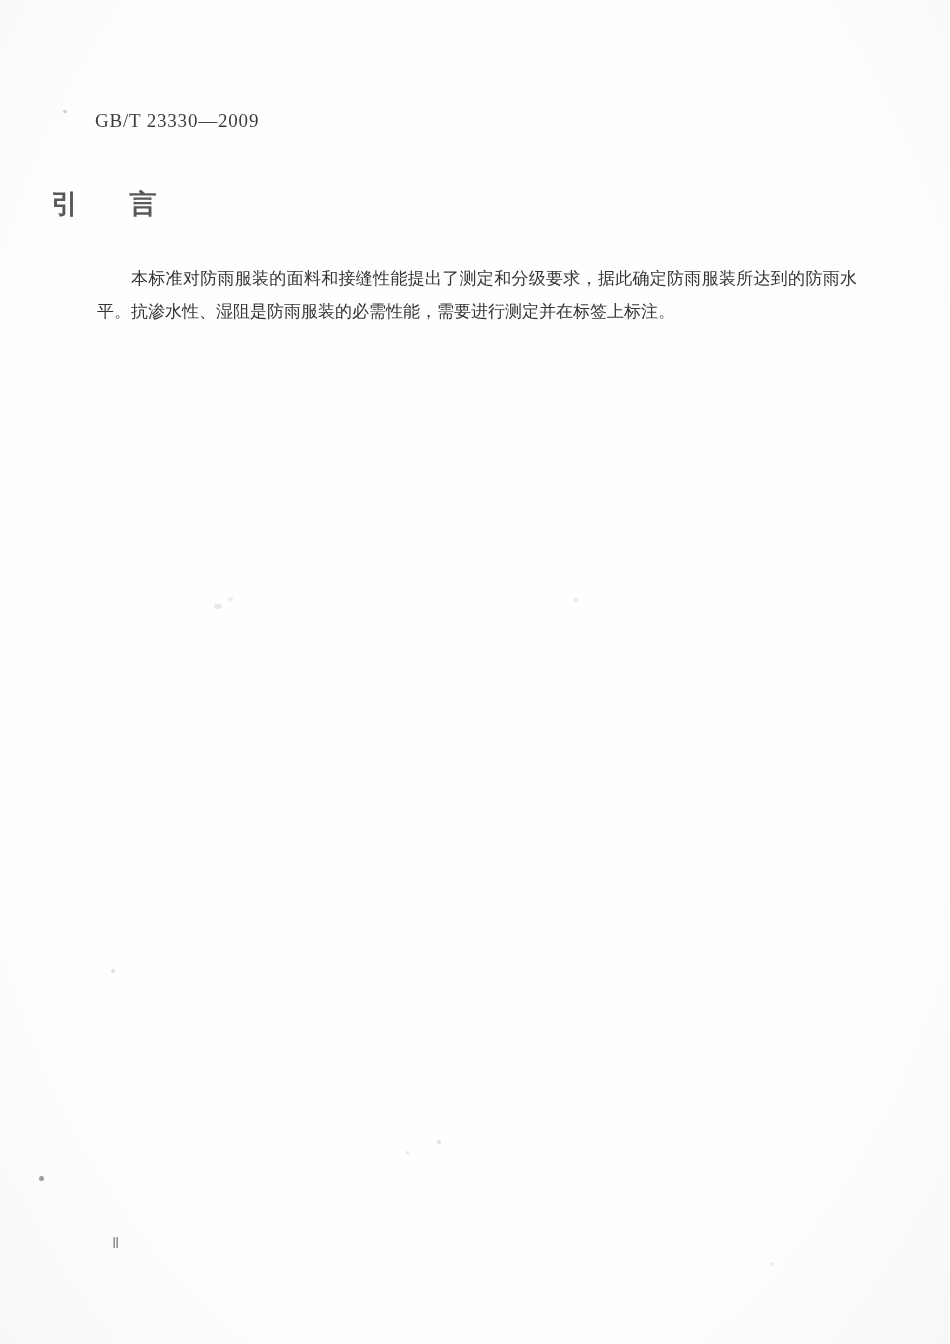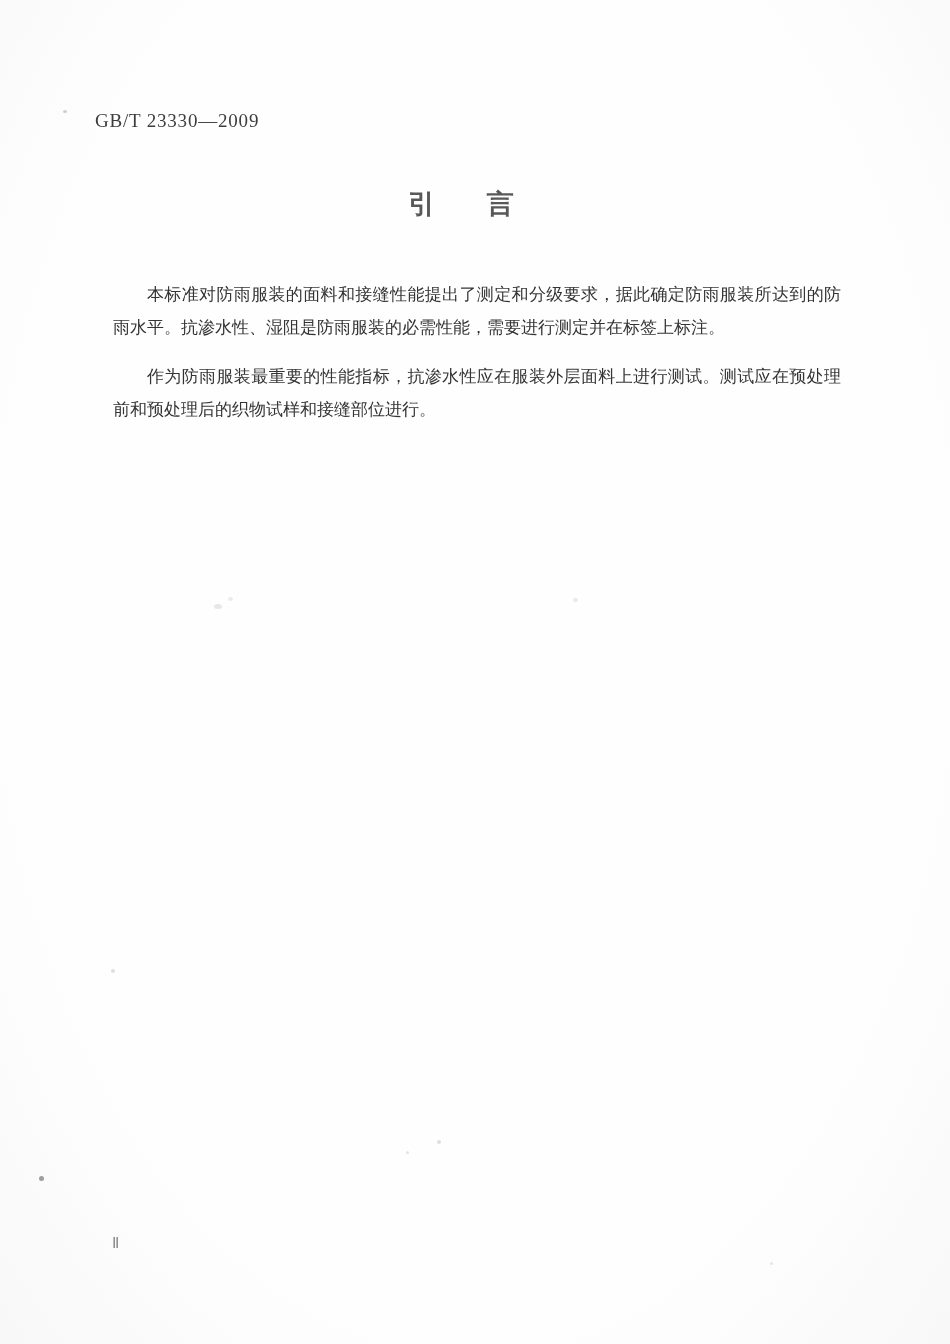--- a/index.html
+++ b/index.html
@@ -36,21 +36,20 @@
     font-family: "Liberation Serif", serif;
   }
 
   .doc-title-wrap {
     position: absolute;
     left: 0;
     top: 186px;
     width: 950px;
     padding-right: 28px;
     box-sizing: border-box;
-    text-align: center;
   }
   .doc-title {
     display: inline-block;
     font-family: "Liberation Sans", sans-serif;
     font-weight: bold;
     font-size: 27px;
     color: #585858;
     letter-spacing: 1.9em;
     padding-left: 1.9em;
     white-space: nowrap;
@@ -60,21 +59,21 @@
     position: absolute;
     left: 97px;
     top: 262px;
     width: 760px;
     font-size: 17px;
     line-height: 33px;
     color: #343434;
     text-align: justify;
   }
   .doc-body p {
-    margin: 16px;
+    margin: 0;
     padding: 0;
     text-indent: 2em;
   }
 
   .page-number {
     position: absolute;
     left: 112px;
     top: 1234px;
     font-size: 15px;
     color: #8a8a8a;
@@ -103,21 +102,20 @@
 <div class="scan-page">
 
   <div class="standard-code">GB/T 23330—2009</div>
 
   <div class="doc-title-wrap">
     <span class="doc-title">引言</span>
   </div>
 
   <div class="doc-body">
     <p>本标准对防雨服装的面料和接缝性能提出了测定和分级要求，据此确定防雨服装所达到的防雨水平。抗渗水性、湿阻是防雨服装的必需性能，需要进行测定并在标签上标注。</p>
-    <p>作为防雨服装最重要的性能指标，抗渗水性应在服装外层面料上进行测试。测试应在预处理前和预处理后的织物试样和接缝部位进行。</p>
   </div>
 
   <div class="page-number">Ⅱ</div>
 
   <div class="speck speck-a"></div>
   <div class="speck speck-b"></div>
   <div class="speck speck-c"></div>
   <div class="speck speck-d"></div>
   <div class="speck speck-e"></div>
   <div class="speck speck-f"></div>

